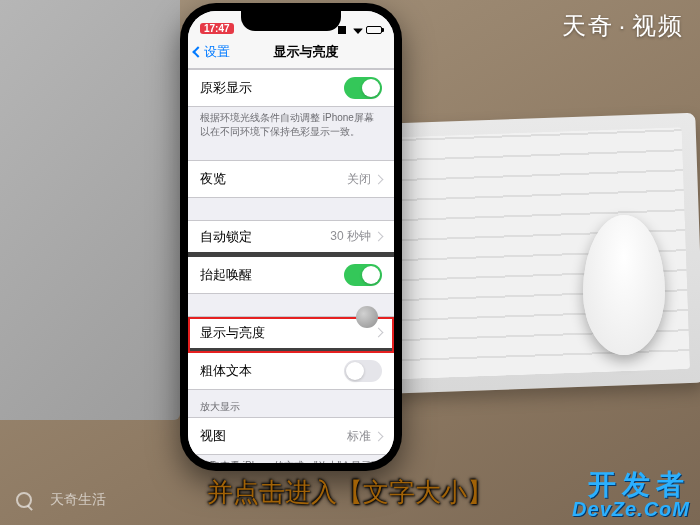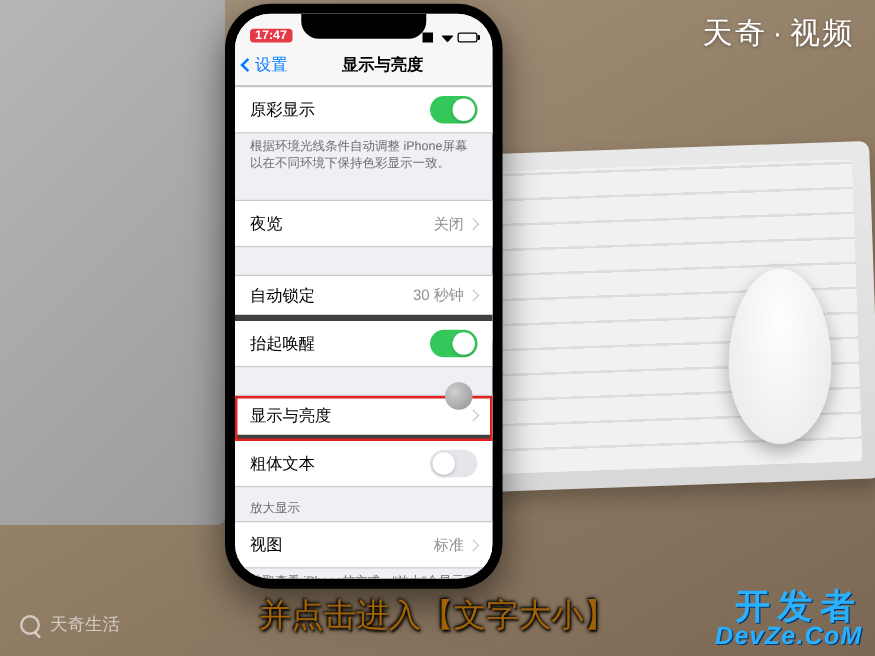--- a/index.html
+++ b/index.html
@@ -115,21 +115,21 @@
       text-shadow:0 1px 3px rgba(0,0,0,0.4);
     }
     .watermark-tr .dot { margin:0 4px; }
     .subtitle-caption {
       position:absolute; bottom:15px; left:0; right:0; text-align:center;
       color:#a16207; font-size:26px; font-weight:500;
       text-shadow:0 0 4px #000, 1px 1px 2px #000, -1px -1px 2px #000;
     }
     .watermark-bl {
       position:absolute; bottom:16px; left:16px;
-      color:rgba(255,255,255,0.6); font-size:14px; display:flex; align-items:center; gap:8px;
+      color:rgba(255,255,255,0.6); font-size:14px; display:flex; align-items:center; gap:18px;
     }
     .wbl-icon { width:16px; height:16px; border:2px solid rgba(255,255,255,0.6); border-radius:50%; display:inline-block; position:relative; }
     .wbl-icon::after { content:""; position:absolute; right:-3px; bottom:-3px; width:6px; height:2px; background:rgba(255,255,255,0.6); transform:rotate(45deg); }
     .watermark-br {
       position:absolute; bottom:6px; right:10px;
       color:#2bb0ff; font-family:Arial; font-weight:700; text-align:right; line-height:1;
       text-shadow:1px 1px 0 #04386a;
     }
     .watermark-br .l1 { font-size:28px; letter-spacing:6px; }
     .watermark-br .l2 { font-size:20px; letter-spacing:1px;font-style:italic; }

